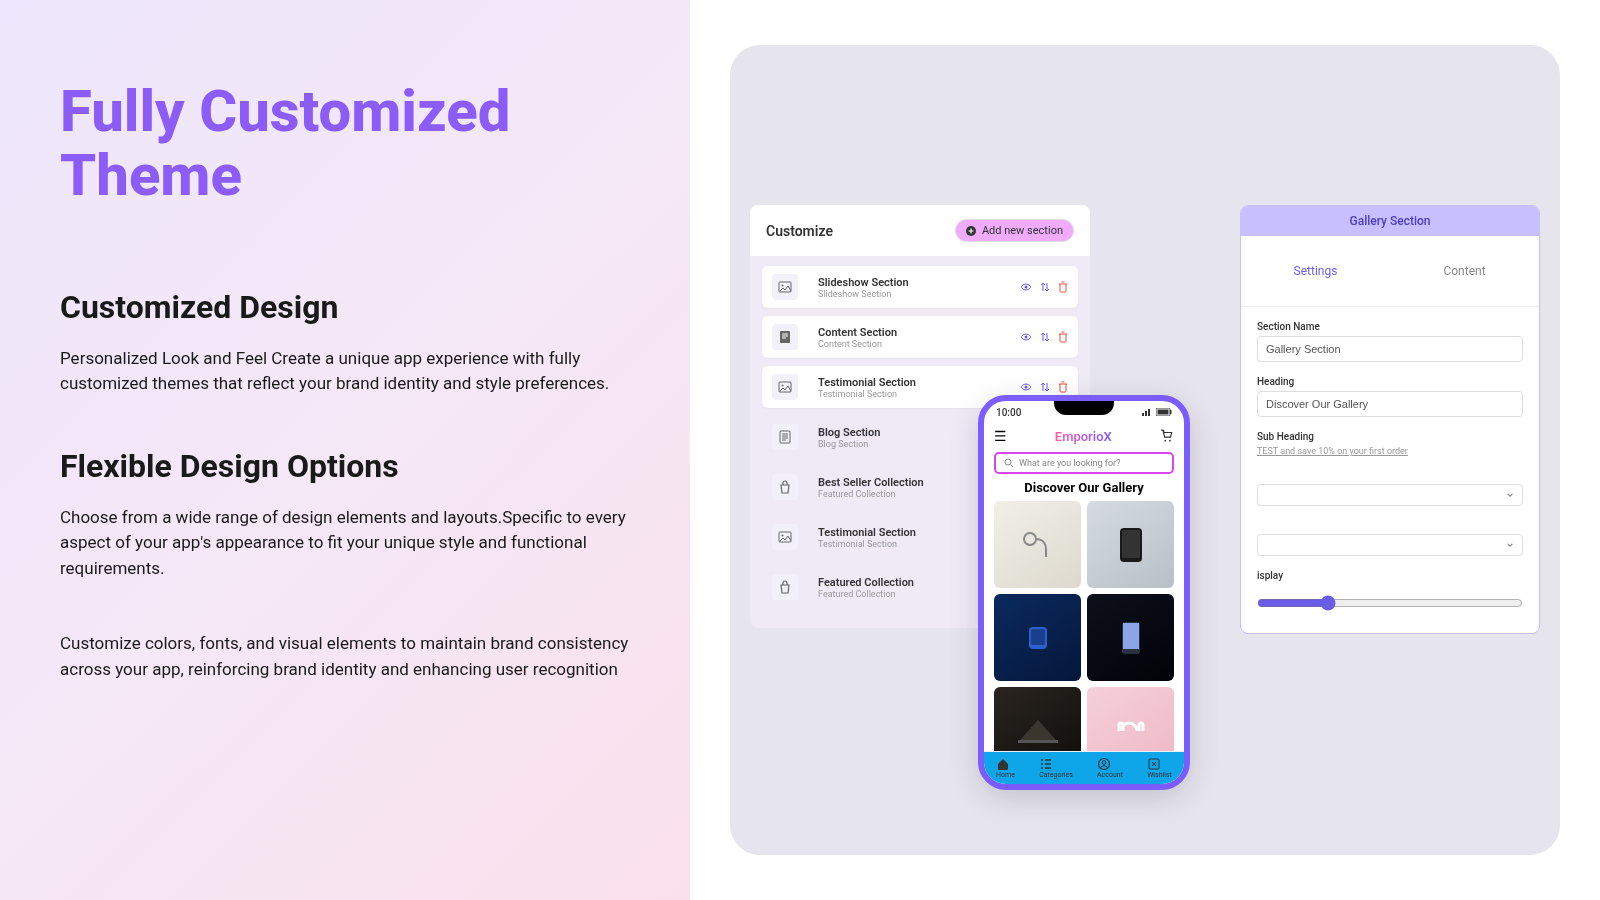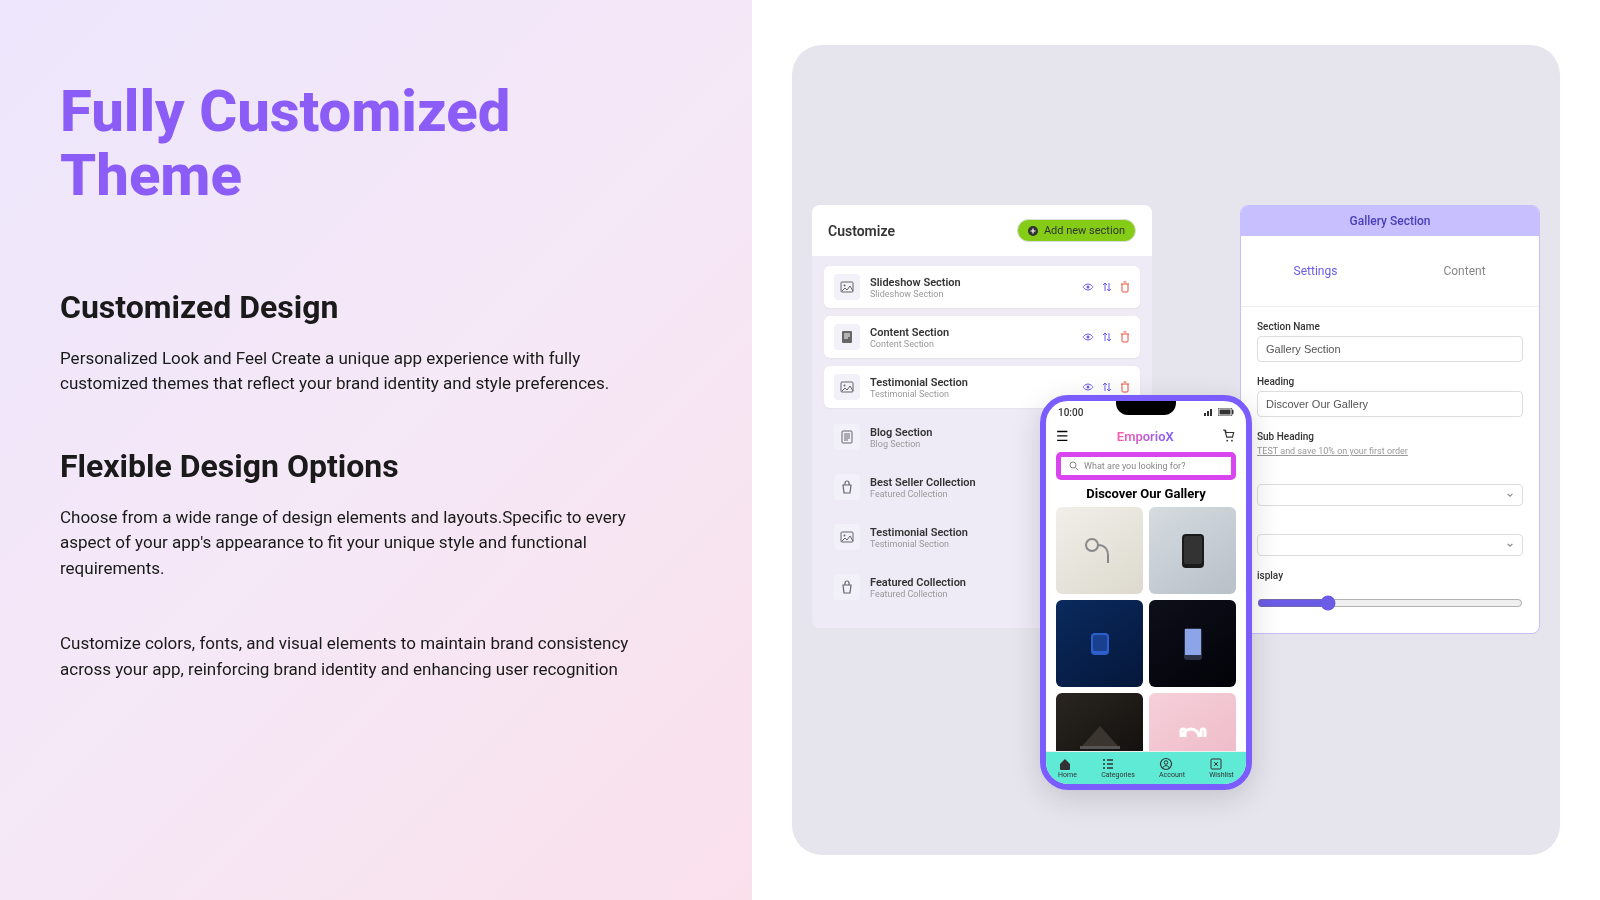--- a/index.html
+++ b/index.html
@@ -4,21 +4,21 @@
 <style>
 * { margin: 0; padding: 0; box-sizing: border-box; }
 body {
   width: 1600px;
   height: 900px;
   font-family: -apple-system, BlinkMacSystemFont, "Segoe UI", Roboto, sans-serif;
   display: flex;
   overflow: hidden;
 }
 .left {
-  width: 752px;
+  width: 690px;
   height: 100%;
   background: linear-gradient(135deg, #EDE6FC 0%, #F5E8F7 50%, #FAE0EB 100%);
   padding: 80px 60px;
 }
 .title {
   font-size: 58px;
   font-weight: 800;
   color: #8B5CF6;
   line-height: 1.1;
   margin-bottom: 80px;
@@ -65,31 +65,31 @@
   align-items: center;
   justify-content: space-between;
   padding: 14px 16px;
   background: #fff;
   border-radius: 8px 8px 0 0;
 }
 .editor-title { font-size: 14px; font-weight: 600; color: #333; }
 .add-btn {
   display: flex; align-items: center; gap: 6px;
   font-size: 11px; padding: 4px 10px;
-  background: #84cc16; border: 1px solid #ddd;
+  background: #f0abfc; border: 1px solid #ddd;
   border-radius: 14px; color: #333;
 }
 .section-rows { padding: 10px 12px; display: flex; flex-direction: column; gap: 8px; }
 .section-row {
   background: #fff;
   border-radius: 6px;
   padding: 8px 10px;
   display: flex;
   align-items: center;
-  gap: 10px;
+  gap: 20px;
   box-shadow: 0 1px 2px rgba(0,0,0,0.04);
 }
 .section-row.alt { background: #EEEBF7; box-shadow: none; }
 .row-icon {
   width: 26px; height: 26px;
   background: #F2F0F8;
   border-radius: 4px;
   display: flex; align-items: center; justify-content: center;
   color: #666;
 }
@@ -150,33 +150,33 @@
 }
 .notch {
   position: absolute; top: -2px; left: 50%; transform: translateX(-50%);
   width: 60px; height: 16px; background: #000; border-radius: 0 0 12px 12px;
 }
 .statusbar { display: flex; justify-content: space-between; padding: 6px 12px; font-size: 10px; color: #333; font-weight: 500;}
 .appheader { display: flex; align-items: center; justify-content: space-between; padding: 4px 10px; }
 .hambg { font-size: 14px; }
 .brand { font-size: 13px; font-weight: 600; background: linear-gradient(90deg,#FF5CA8,#7B5CFF); -webkit-background-clip: text; color: transparent; }
 .cart { font-size: 13px; }
-.search { margin: 4px 10px; border: 5px solid #d946ef; border-radius: 5px; padding: 4px 8px; font-size: 9px; color: #888; display:flex; align-items:center; gap:5px;}
+.search { margin: 4px 10px; border: 2px solid #d946ef; border-radius: 5px; padding: 4px 8px; font-size: 9px; color: #888; display:flex; align-items:center; gap:5px;}
 .g-title { text-align: center; font-size: 13px; font-weight: 700; margin: 6px 0; }
 .grid { display: grid; grid-template-columns: 1fr 1fr; gap: 6px; padding: 0 10px; }
 .tile { width: 100%; aspect-ratio: 1; border-radius: 6px; display:flex; align-items:center; justify-content:center; }
 .t1{background:linear-gradient(145deg,#F0EFE8,#DDD9CE);}
 .t2{background:linear-gradient(145deg,#D5DBE0,#B8C0C8);}
 .t3{background:linear-gradient(145deg,#0A2A5E,#05173A);}
 .t4{background:linear-gradient(145deg,#0D0F1A,#020308);}
 .t5{background:linear-gradient(145deg,#2A2520,#0E0C0A);}
 .t6{background:linear-gradient(145deg,#F5D0DA,#EEB8C5);}
 .bottomnav {
   position:absolute; bottom:0; left:0; right:0; display:flex;
-  justify-content:space-around; padding: 5px 0; border-top:1px solid #eee; background:#5eead4;align-items:flex-end;
+  justify-content:space-around; padding: 5px 0; border-top:1px solid #eee; background:#0ea5e9;align-items:flex-end;
 }
 .navitem { text-align:center; font-size:7px; color:#333; }
 .navicon { font-size:13px; display:block; }
 svg { display: block; }
 </style>
 </head>
 <body>
 
 <div class="left">
   <h1 class="title">Fully Customized Theme</h1>

